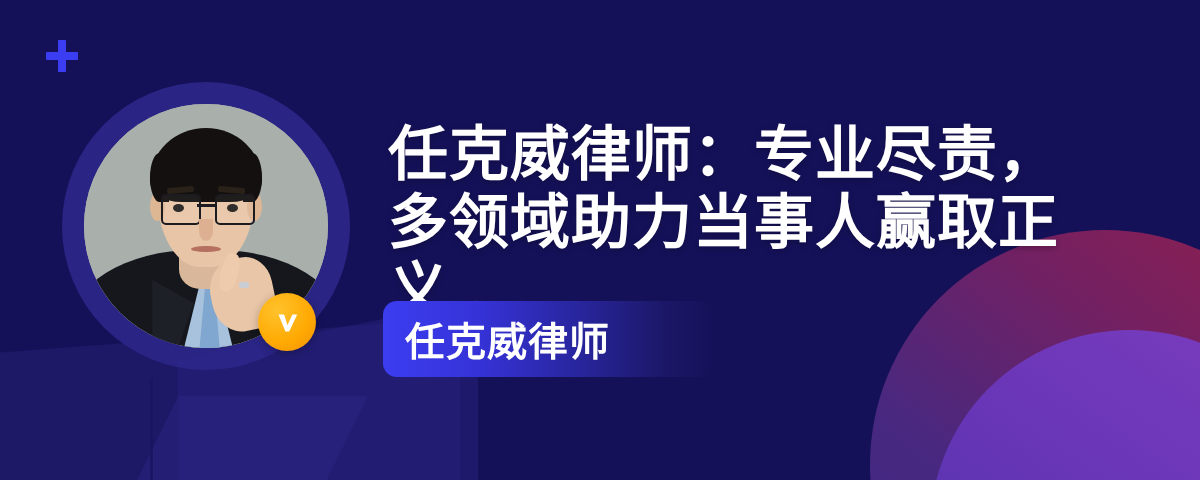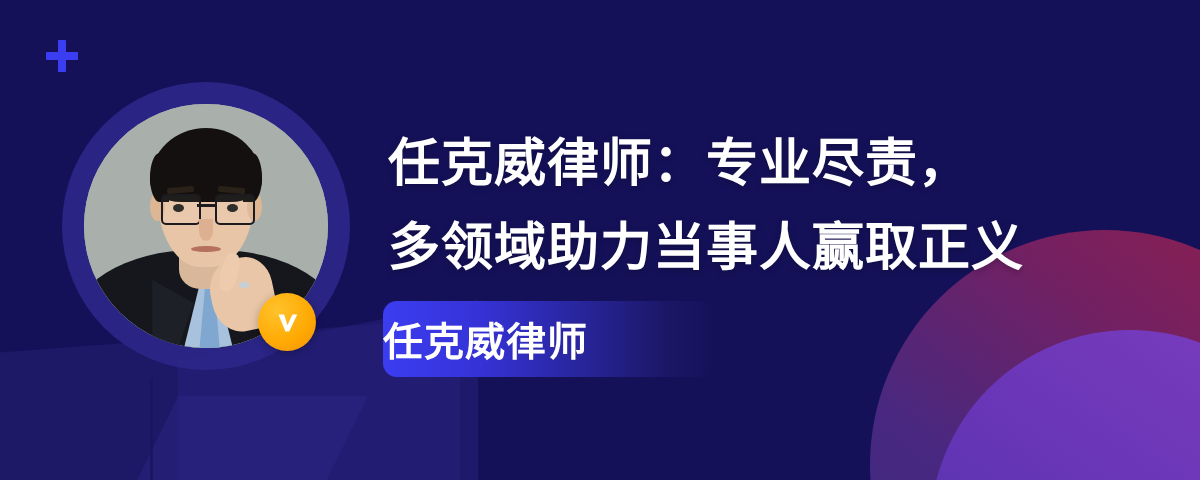--- a/index.html
+++ b/index.html
@@ -247,23 +247,23 @@
   }
   .verified-badge svg { display:block; }
 
   
   .headline {
     position: absolute;
     left: 388px;
     top: 121px;
     width: 700px;
     color: #ffffff;
-    font-size: 52px;
+    font-size: 60px;
     font-weight: 700;
-    line-height: 84px;
+    line-height: 68px;
     letter-spacing: 1px;
     white-space: pre-line;
     text-shadow: 0 2px 6px rgba(0,0,0,.25);
   }
 
   
   .name-pill {
     position: absolute;
     left: 383px;
     top: 301px;
@@ -272,20 +272,21 @@
     border-radius: 14px;
     background: linear-gradient(90deg, #3b3df0 0%, #3532d6 30%, #272498 62%, #1b1766 86%, rgba(21,17,89,0) 100%);
     display: flex;
     align-items: center;
   }
   .name-pill-label {
     color: #ffffff;
     font-size: 40px;
     font-weight: 700;
     letter-spacing: 1px;
+    padding-left: 22px;
     white-space: nowrap;
   }
 </style>
 </head>
 <body>
 
 <div id="banner">
 
   <div class="bg-base"></div>
 

